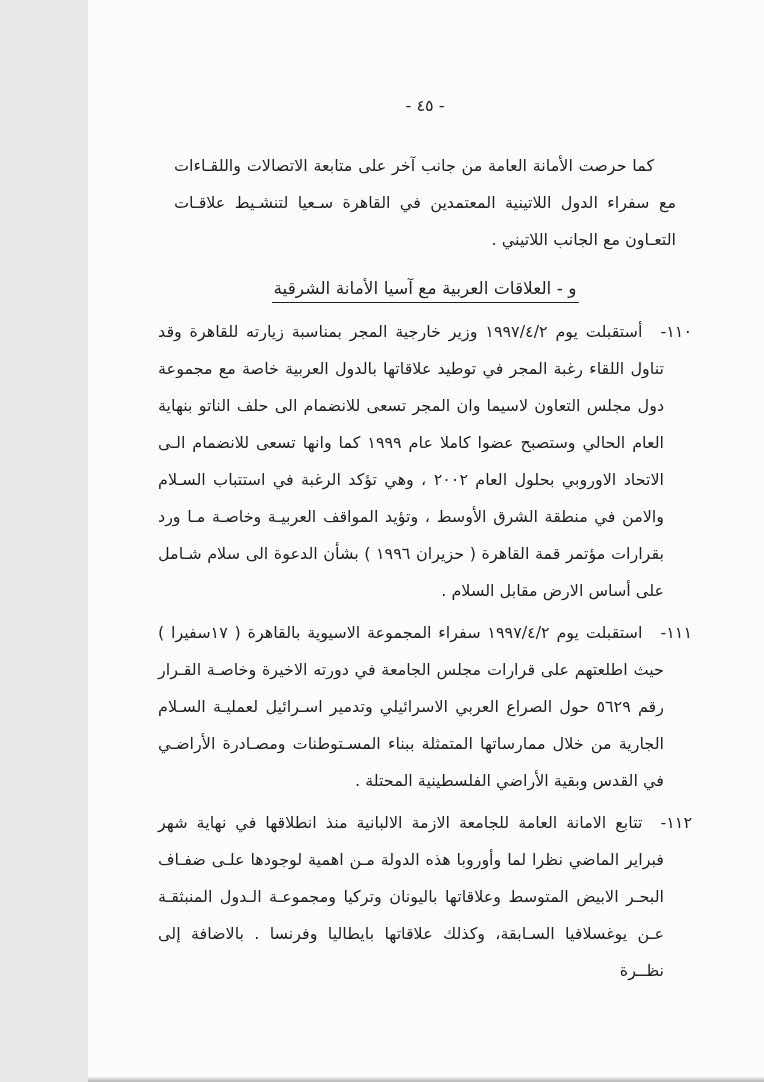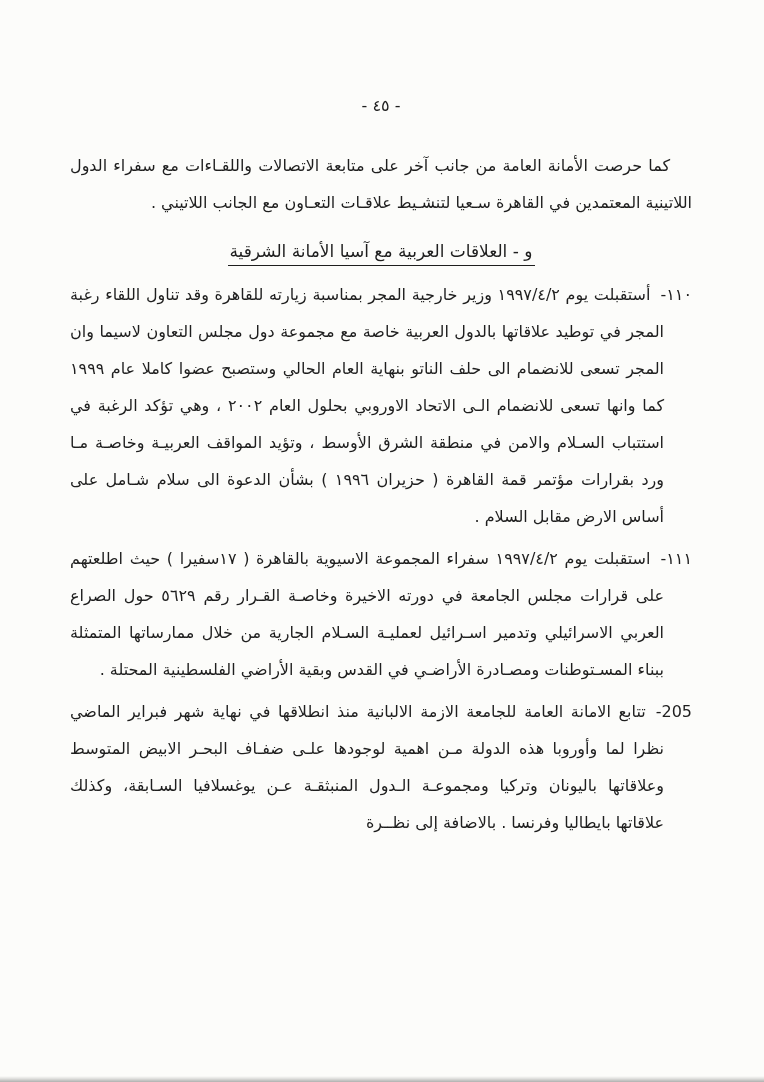--- a/index.html
+++ b/index.html
@@ -2,38 +2,38 @@
 <html lang="ar" dir="rtl" style="--ink: #1e1e1e; --paper: #fcfcfa;"><head>
 <meta charset="utf-8">
 <style>
   html, body {
     margin: 0;
     padding: 0;
     background: #e8e8e8;
   }
   .page {
     position: relative;
-    width: 764px;
+    width: 676px;
     height: 1082px;
     background: var(--paper, #fcfcfa);
     color: var(--ink, #1e1e1e);
     font-family: "DejaVu Sans", sans-serif;
     direction: rtl;
     box-sizing: border-box;
     padding: 96px 72px 16px 70px;
     overflow: hidden;
   }
   .page-number {
     text-align: center;
     font-size: 16px;
     letter-spacing: 2px;
     margin: 0 0 32px 0;
   }
   .intro {
-    margin: 0;
+    margin: 16px;
     font-size: 16px;
     line-height: 37px;
     text-align: justify;
     text-indent: 22px;
   }
   .heading {
     margin: 20px 0 10px 0;
     text-align: center;
     font-size: 17px;
     font-weight: normal;
@@ -45,21 +45,21 @@
   }
   .item {
     margin: 0 0 5px 0;
     font-size: 16px;
     line-height: 37px;
     text-align: justify;
     padding-right: 28px;
     text-indent: -28px;
   }
   .item-number {
-    margin-left: 10px;
+    margin-left: 18px;
     white-space: nowrap;
   }
   .scan-edge-bottom {
     position: absolute;
     left: 0; right: 0; bottom: 0;
     height: 6px;
     background: linear-gradient(to bottom, rgba(0,0,0,0), rgba(0,0,0,0.10) 40%, rgba(0,0,0,0.30));
   }
 </style>
 </head>
@@ -72,16 +72,16 @@
   <p class="intro">كما حرصت الأمانة العامة من جانب آخر على متابعة الاتصالات واللقـاءات مع سفراء الدول اللاتينية المعتمدين في القاهرة سـعيا لتنشـيط علاقـات التعـاون مع الجانب اللاتيني .</p>
 
   <div class="heading">
     <span class="heading-text">و - العلاقات العربية مع آسيا الأمانة الشرقية</span>
   </div>
 
   <div class="item"><span class="item-number">١١٠-</span><span class="item-text">أستقبلت يوم ١٩٩٧/٤/٢ وزير خارجية المجر بمناسبة زيارته للقاهرة وقد تناول اللقاء رغبة المجر في توطيد علاقاتها بالدول العربية خاصة مع مجموعة دول مجلس التعاون لاسيما وان المجر تسعى للانضمام الى حلف الناتو بنهاية العام الحالي وستصبح عضوا كاملا عام ١٩٩٩ كما وانها تسعى للانضمام الـى الاتحاد الاوروبي بحلول العام ٢٠٠٢ ، وهي تؤكد الرغبة في استتباب السـلام والامن في منطقة الشرق الأوسط ، وتؤيد المواقف العربيـة وخاصـة مـا ورد بقرارات مؤتمر قمة القاهرة ( حزيران ١٩٩٦ ) بشأن الدعوة الى سلام شـامل على أساس الارض مقابل السلام .</span></div>
 
   <div class="item"><span class="item-number">١١١-</span><span class="item-text">استقبلت يوم ١٩٩٧/٤/٢ سفراء المجموعة الاسيوية بالقاهرة ( ١٧سفيرا ) حيث اطلعتهم على قرارات مجلس الجامعة في دورته الاخيرة وخاصـة القـرار رقم ٥٦٢٩ حول الصراع العربي الاسرائيلي وتدمير اسـرائيل لعمليـة السـلام الجارية من خلال ممارساتها المتمثلة ببناء المسـتوطنات ومصـادرة الأراضـي في القدس وبقية الأراضي الفلسطينية المحتلة .</span></div>
 
-  <div class="item"><span class="item-number">205-</span><span class="item-text">تتابع الامانة العامة للجامعة الازمة الالبانية منذ انطلاقها في نهاية شهر فبراير الماضي نظرا لما وأوروبا هذه الدولة مـن اهمية لوجودها علـى ضفـاف البحـر الابيض المتوسط وعلاقاتها باليونان وتركيا ومجموعـة الـدول المنبثقـة عـن يوغسلافيا السـابقة، وكذلك علاقاتها بايطاليا وفرنسا . بالاضافة إلى نظــرة</span></div>
+  <div class="item"><span class="item-number">١١٢-</span><span class="item-text">تتابع الامانة العامة للجامعة الازمة الالبانية منذ انطلاقها في نهاية شهر فبراير الماضي نظرا لما وأوروبا هذه الدولة مـن اهمية لوجودها علـى ضفـاف البحـر الابيض المتوسط وعلاقاتها باليونان وتركيا ومجموعـة الـدول المنبثقـة عـن يوغسلافيا السـابقة، وكذلك علاقاتها بايطاليا وفرنسا . بالاضافة إلى نظــرة</span></div>
 
   <div class="scan-edge-bottom"></div>
 </div>
 
 </body></html>

